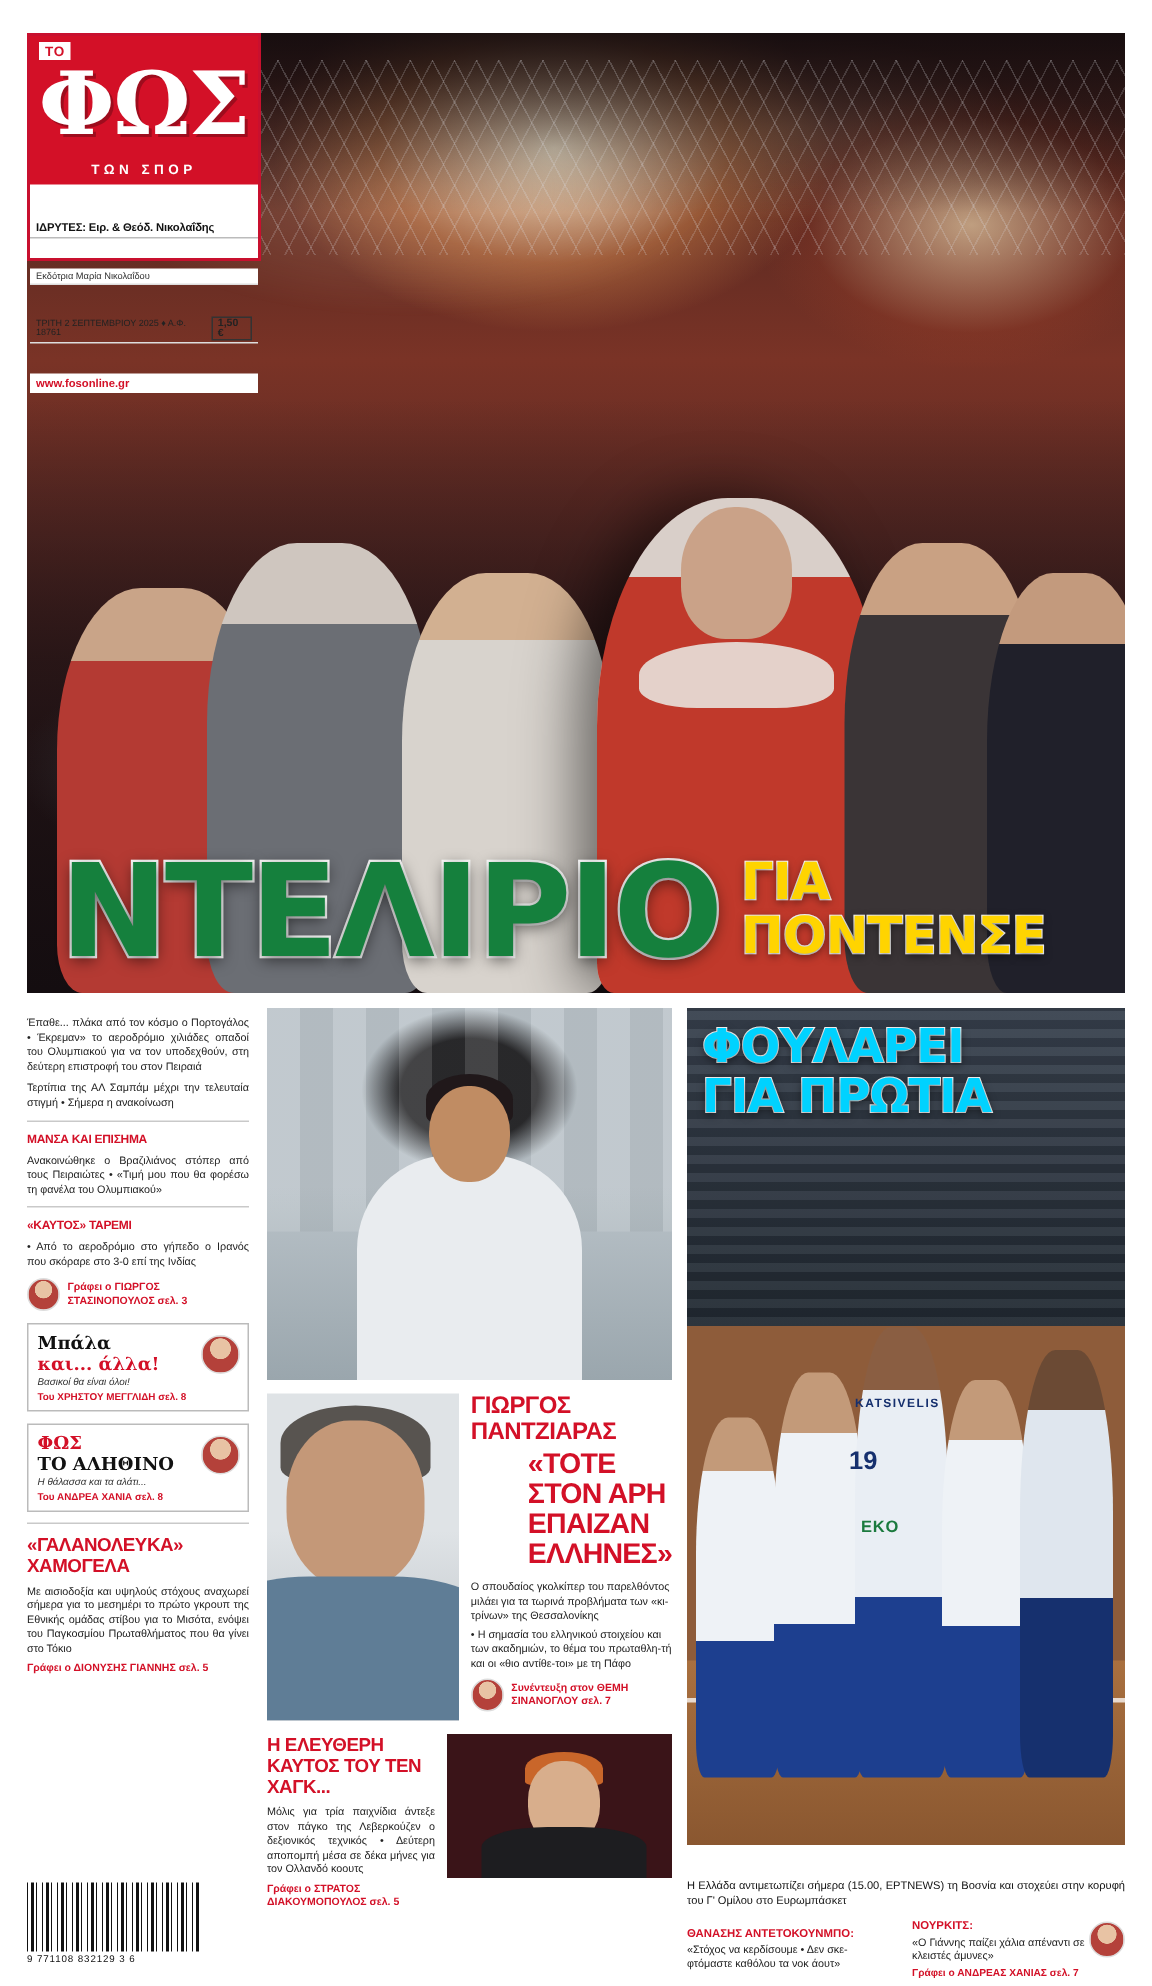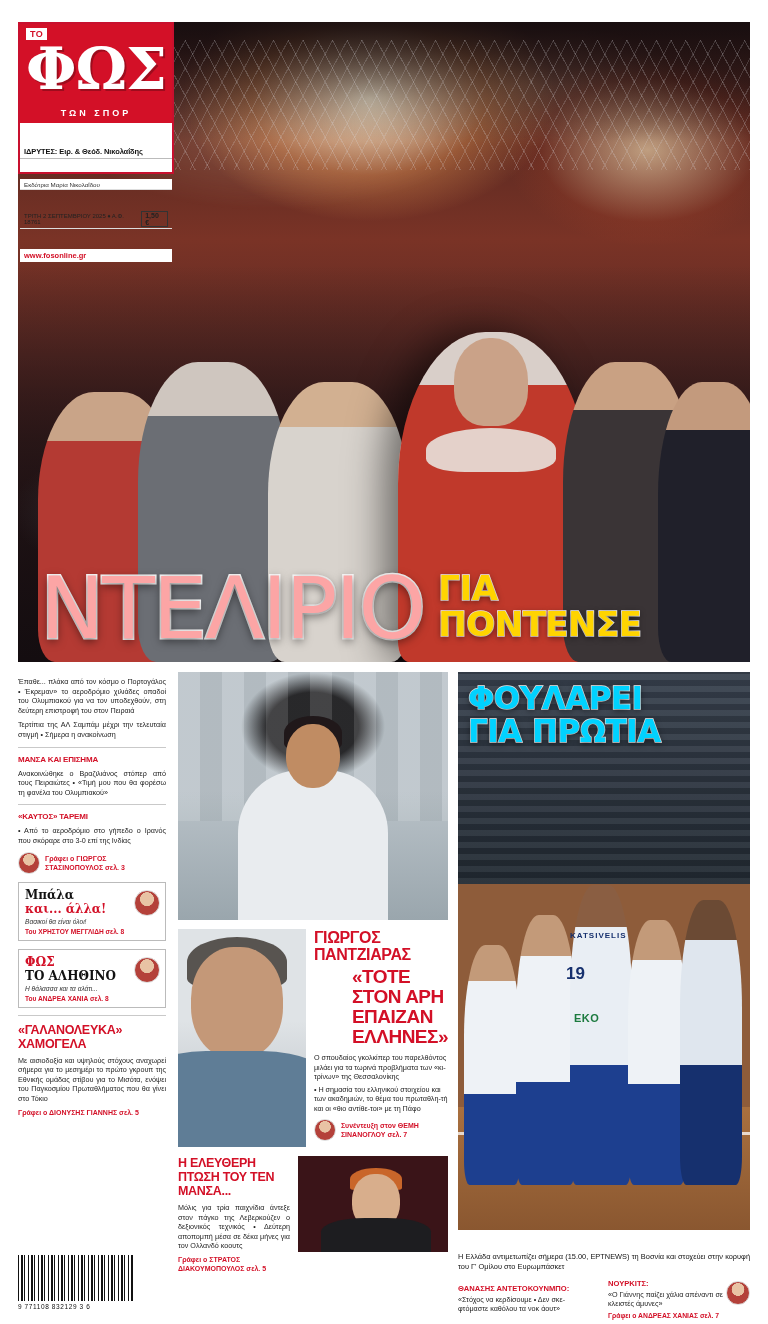--- a/index.html
+++ b/index.html
@@ -121,22 +121,22 @@
   .fig-l2 { left: 20px; bottom: 0; width: 140px; height: 270px; background: linear-gradient(180deg,#c9a488 0 18%, #b43a33 18% 100%); }
   .fig-l3 { left: 250px; bottom: 0; width: 140px; height: 280px; background: linear-gradient(180deg,#d2b091 0 16%, #d8d3cd 16% 100%); }
   .fig-r1 { left: 545px; bottom: 0; width: 130px; height: 300px; background: linear-gradient(180deg,#c9a183 0 16%, #3a3436 16% 100%); }
   .fig-r2 { left: 640px; bottom: 0; width: 110px; height: 280px; background: linear-gradient(180deg,#c39a7d 0 17%, #20202a 17% 100%); }
 
   .hero-headline {
     position: absolute; left: 0; right: 0; bottom: 14px; padding: 0 22px;
     display: flex; align-items: flex-end; gap: 14px;
   }
   .hl-main {
-    font-family: "DejaVu Sans", sans-serif; font-weight: normal;
-    font-size: 86px; line-height: 80px; color: #fca5a5;
+    font-family: "DejaVu Sans", sans-serif; font-weight: bold;
+    font-size: 86px; line-height: 80px; color: #15803d;
     -webkit-text-stroke: 3px #ffffff;
     paint-order: stroke fill;
     letter-spacing: -2px;
     text-shadow: 0 3px 10px rgba(0,0,0,.55);
   }
   .hl-side { padding-bottom: 6px; }
   .hl-side div {
     font-family: "DejaVu Sans", sans-serif; font-weight: bold;
     font-size: 34px; line-height: 36px; color: #ffd400;
     -webkit-text-stroke: 1.6px #ffffff; paint-order: stroke fill;
@@ -427,21 +427,21 @@
           </div>
           <div class="mid-by">
             <div class="avatar"></div>
             <div class="byline">Συνέντευξη στον ΘΕΜΗ ΣΙΝΑΝΟΓΛΟΥ σελ. 7</div>
           </div>
         </div>
       </div>
 
       <div class="falling">
         <div class="falling-txt">
-          <div class="falling-title">Η ΕΛΕΥΘΕΡΗ ΠΤΩΣΗ ΤΟΥ ΤΕΝ ΜΑΝΣΑ...</div>
+          <div class="falling-title">Η ΕΛΕΥΘΕΡΗ ΚΑΥΤΟΣ ΤΟΥ ΤΕΝ ΧΑΓΚ...</div>
           <div class="body-sm">Μόλις για τρία παιχνίδια άντεξε στον πάγκο της Λεβερκούζεν ο δεξιονικός τεχνικός • Δεύτερη αποπομπή μέσα σε δέκα μήνες για τον Ολλανδό κοουτς</div>
           <div class="byline" style="margin-top:4px">Γράφει ο ΣΤΡΑΤΟΣ ΔΙΑΚΟΥΜΟΠΟΥΛΟΣ σελ. 5</div>
         </div>
         <div class="falling-photo">
           <div class="photo photo-coach">
             <div class="pc-hair"></div>
             <div class="pc-head"></div>
             <div class="pc-body"></div>
           </div>
         </div>

